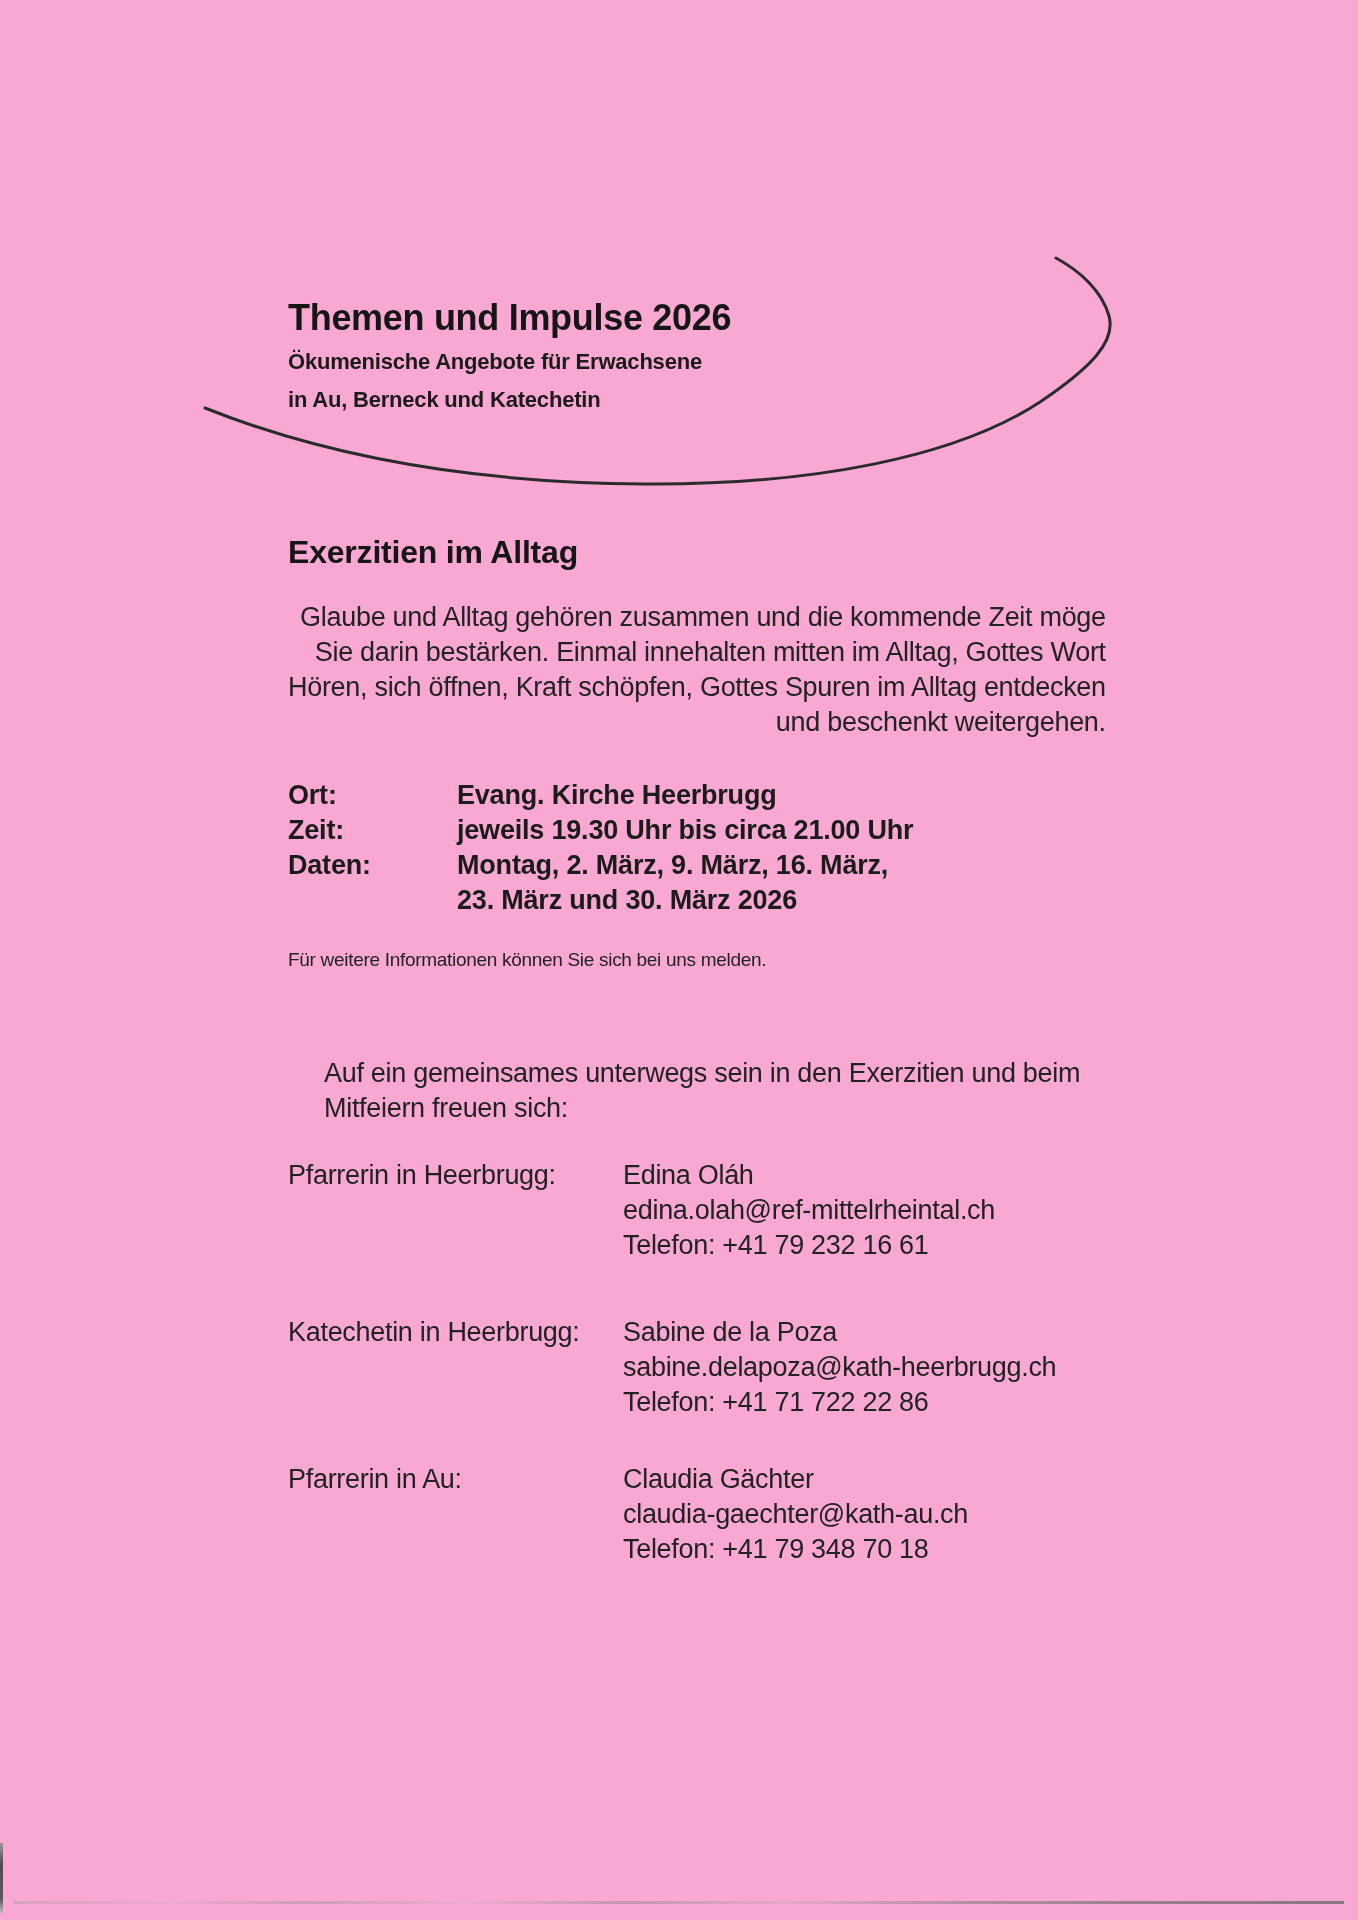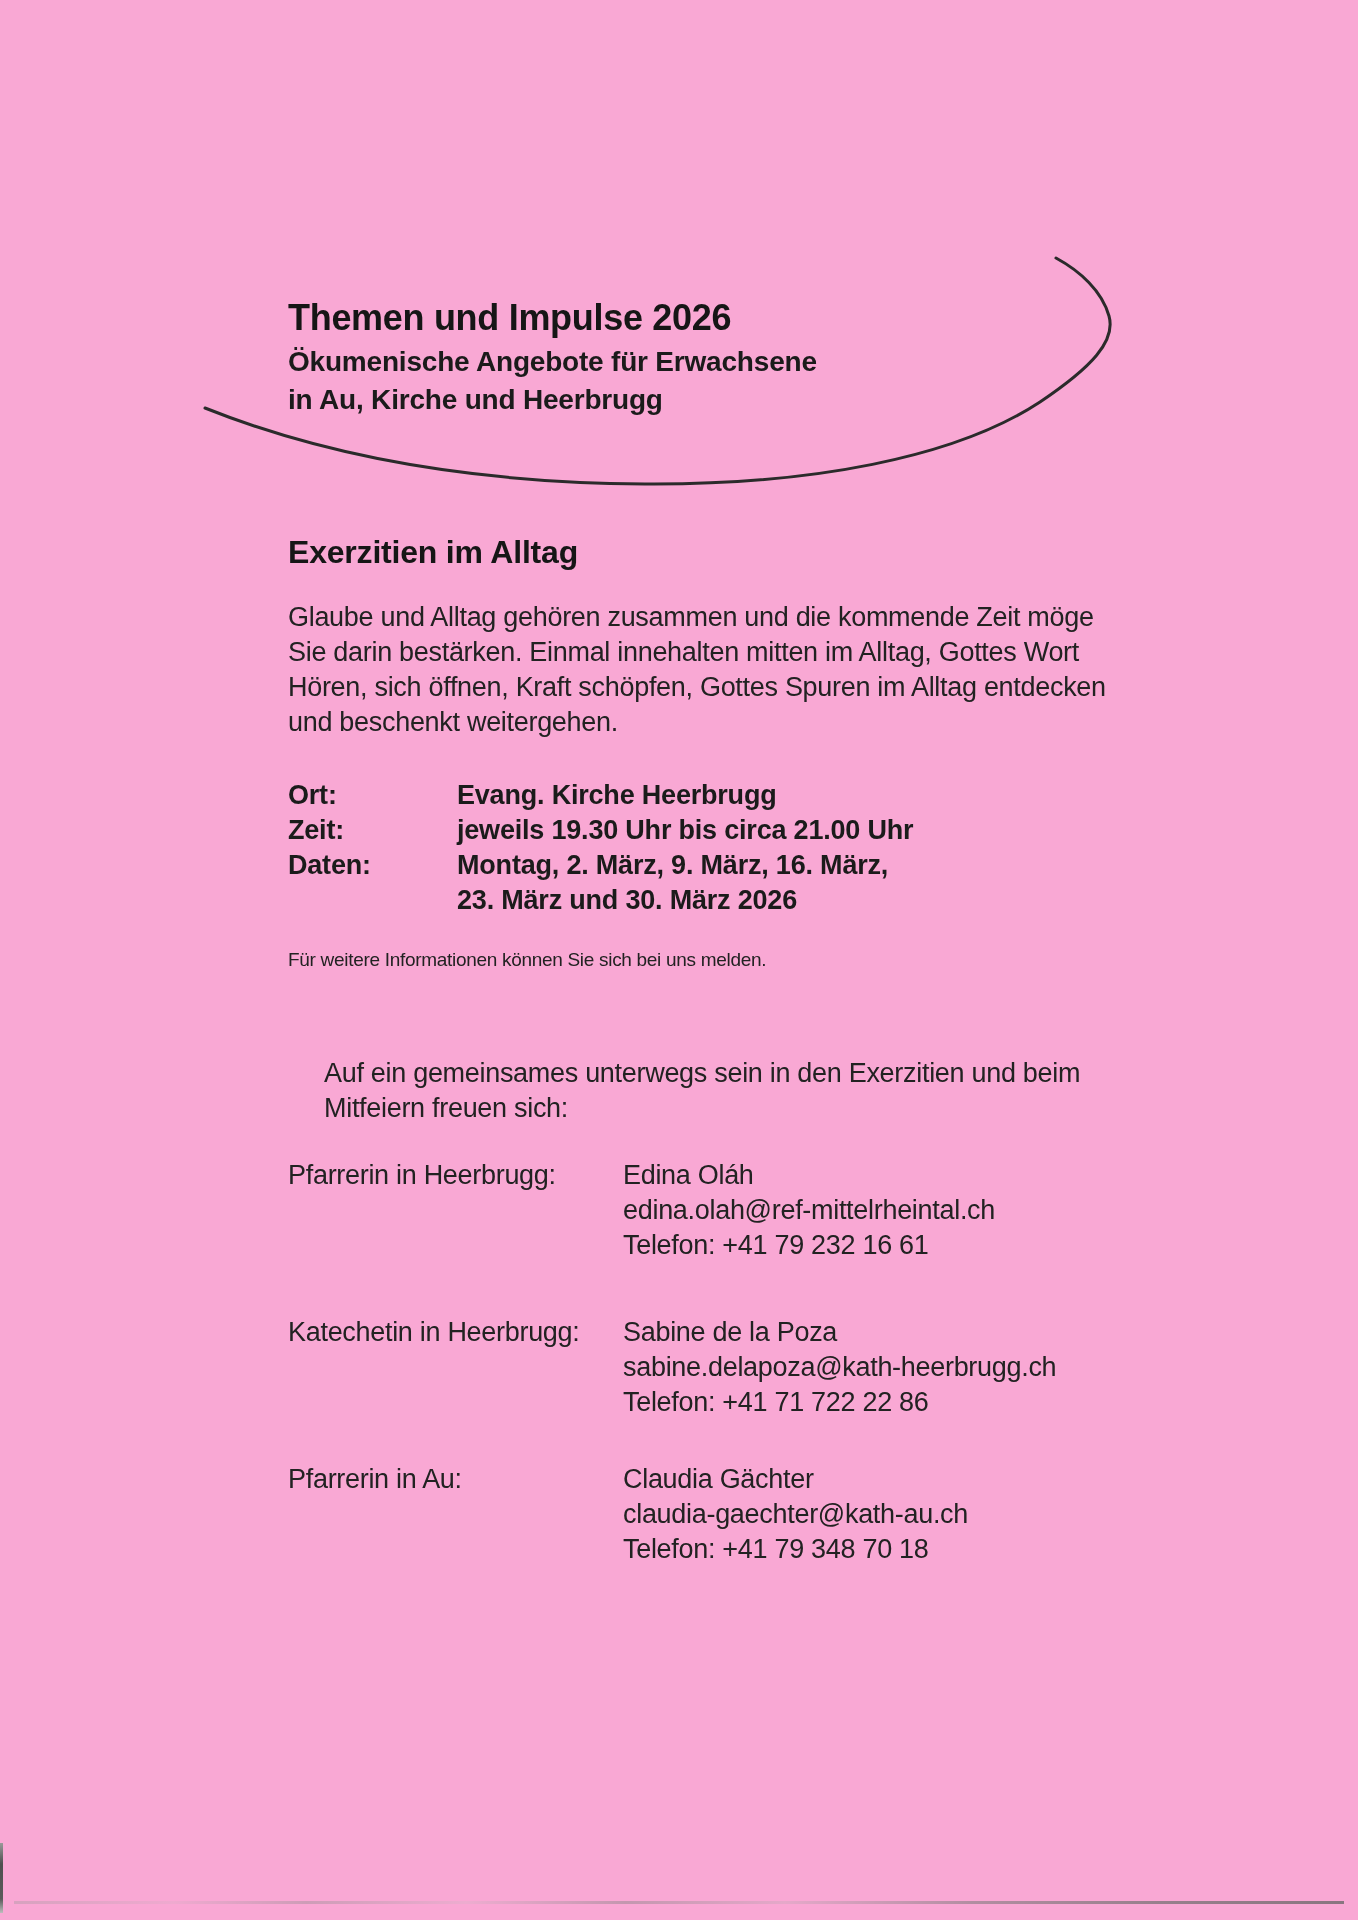--- a/index.html
+++ b/index.html
@@ -15,37 +15,37 @@
   .abs { position: absolute; }
 
   
   .title {
     left: 288px; top: 297px;
     font-size: 36px; font-weight: 700; color: #161616;
     letter-spacing: -0.3px; white-space: nowrap;
   }
   .subtitle {
     left: 288px; top: 343px;
-    font-size: 28px; font-weight: 700; color: #1b1b1b;
+    font-size: 22px; font-weight: 700; color: #1b1b1b;
     line-height: 38px; letter-spacing: -0.2px; white-space: nowrap;
   }
 
   
   .curve-svg { left: 0; top: 0; width: 1358px; height: 1920px; pointer-events: none; }
 
   
   .section-heading {
     left: 288px; top: 534px;
     font-size: 32px; font-weight: 700; color: #161616;
     letter-spacing: -0.2px; white-space: nowrap;
   }
   .paragraph {
     left: 288px; top: 600px;
     font-size: 27px; line-height: 35px; color: #222;
-    letter-spacing: -0.3px; white-space: nowrap;
+    letter-spacing: -0.3px; white-space: nowrap; text-align: right;
   }
 
   
   .details {
     left: 288px; top: 778px;
     font-size: 27px; font-weight: 700; color: #1b1b1b;
     line-height: 35px; letter-spacing: -0.2px;
   }
   .detail-row { display: flex; white-space: nowrap; }
   .detail-label { width: 169px; flex: 0 0 169px; }
@@ -92,21 +92,21 @@
     <path d="M 205 408
              C 330 458, 480 483, 645 484
              C 810 485, 955 458, 1040 402
              C 1092 367, 1116 341, 1109 316
              C 1102 291, 1080 271, 1056 258" fill="none" stroke="#2b2b2b" stroke-width="3" stroke-linecap="round"></path>
   </svg>
 
   <div class="abs title">Themen und Impulse 2026</div>
   <div class="abs subtitle">
     <div>Ökumenische Angebote für Erwachsene</div>
-    <div>in Au, Kirche und Heerbrugg</div>
+    <div>in Au, Berneck und Katechetin</div>
   </div>
 
   <div class="abs section-heading">Exerzitien im Alltag</div>
 
   <div class="abs paragraph">
     <div>Glaube und Alltag gehören zusammen und die kommende Zeit möge</div>
     <div>Sie darin bestärken. Einmal innehalten mitten im Alltag, Gottes Wort</div>
     <div>Hören, sich öffnen, Kraft schöpfen, Gottes Spuren im Alltag entdecken</div>
     <div>und beschenkt weitergehen.</div>
   </div>

